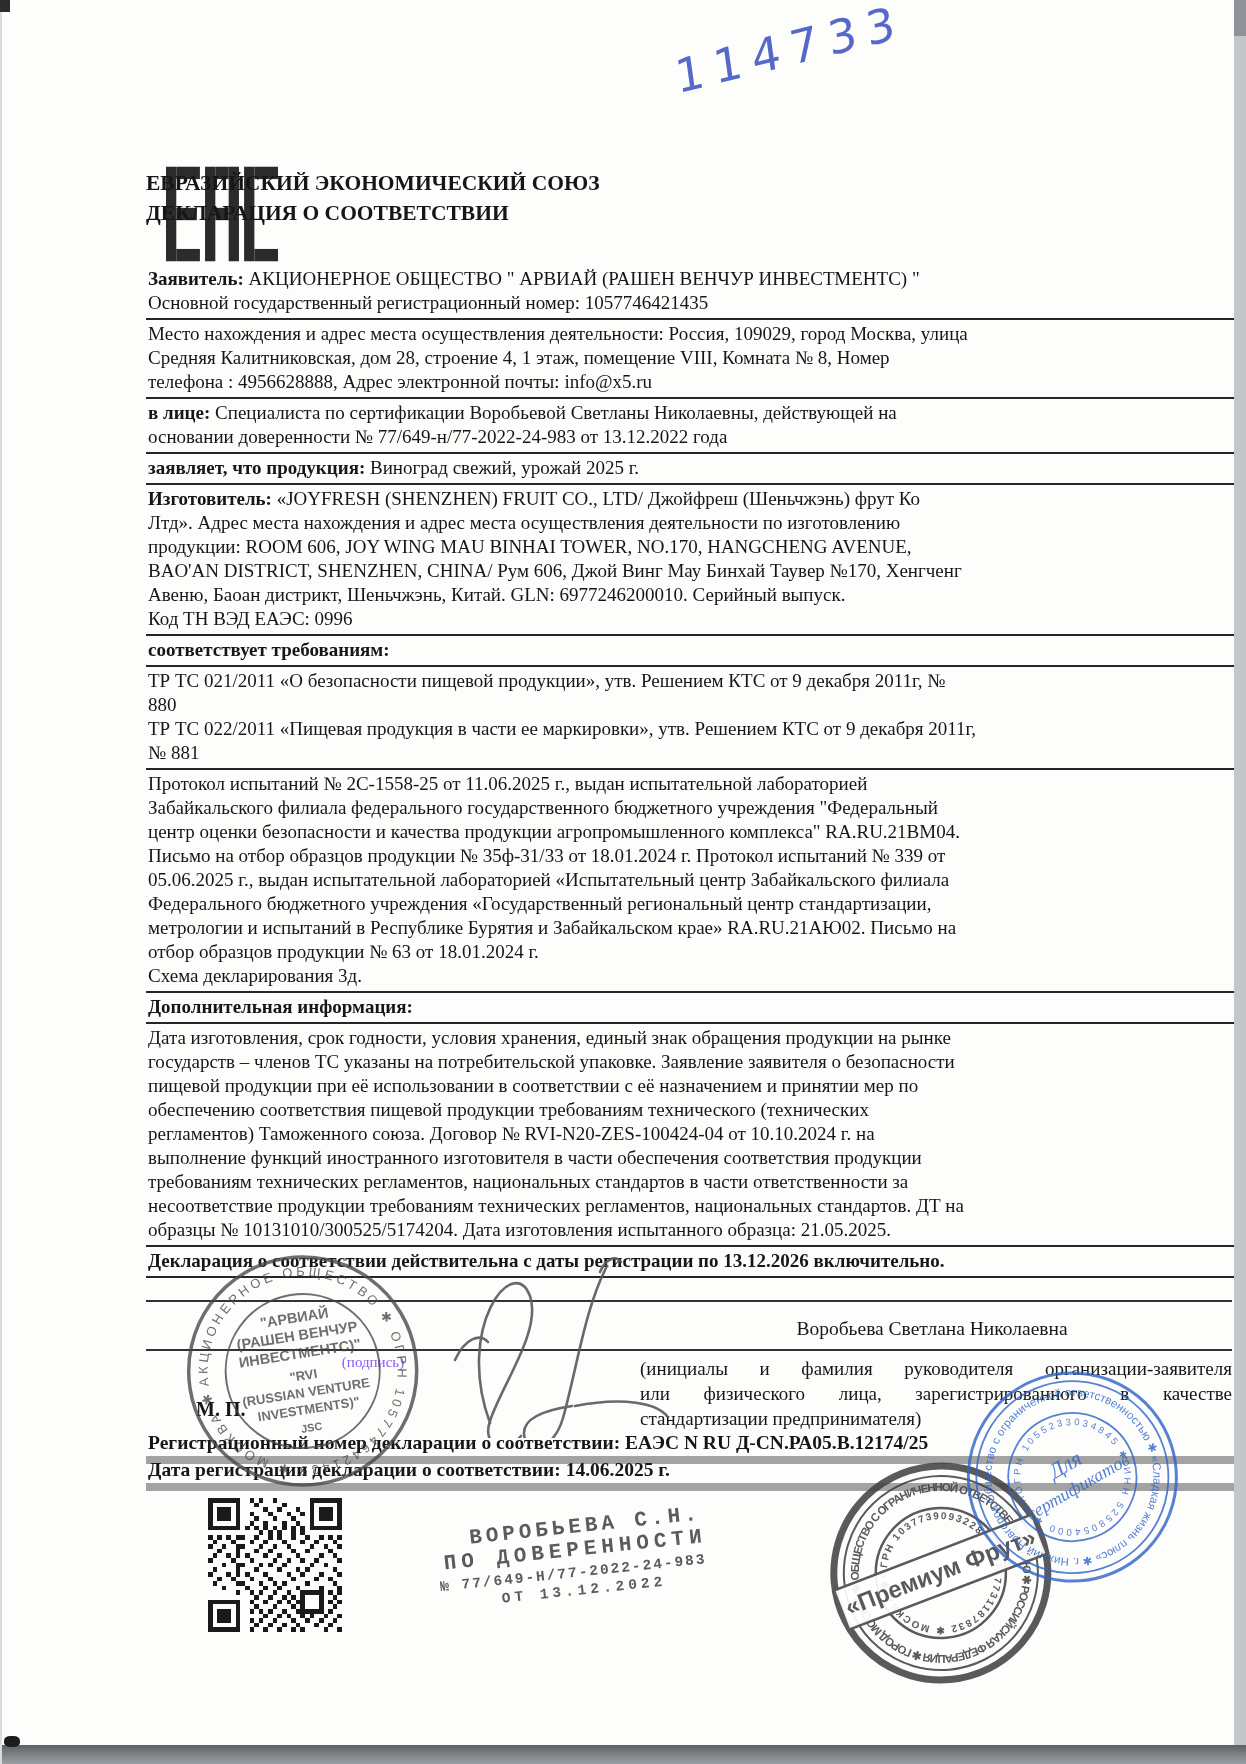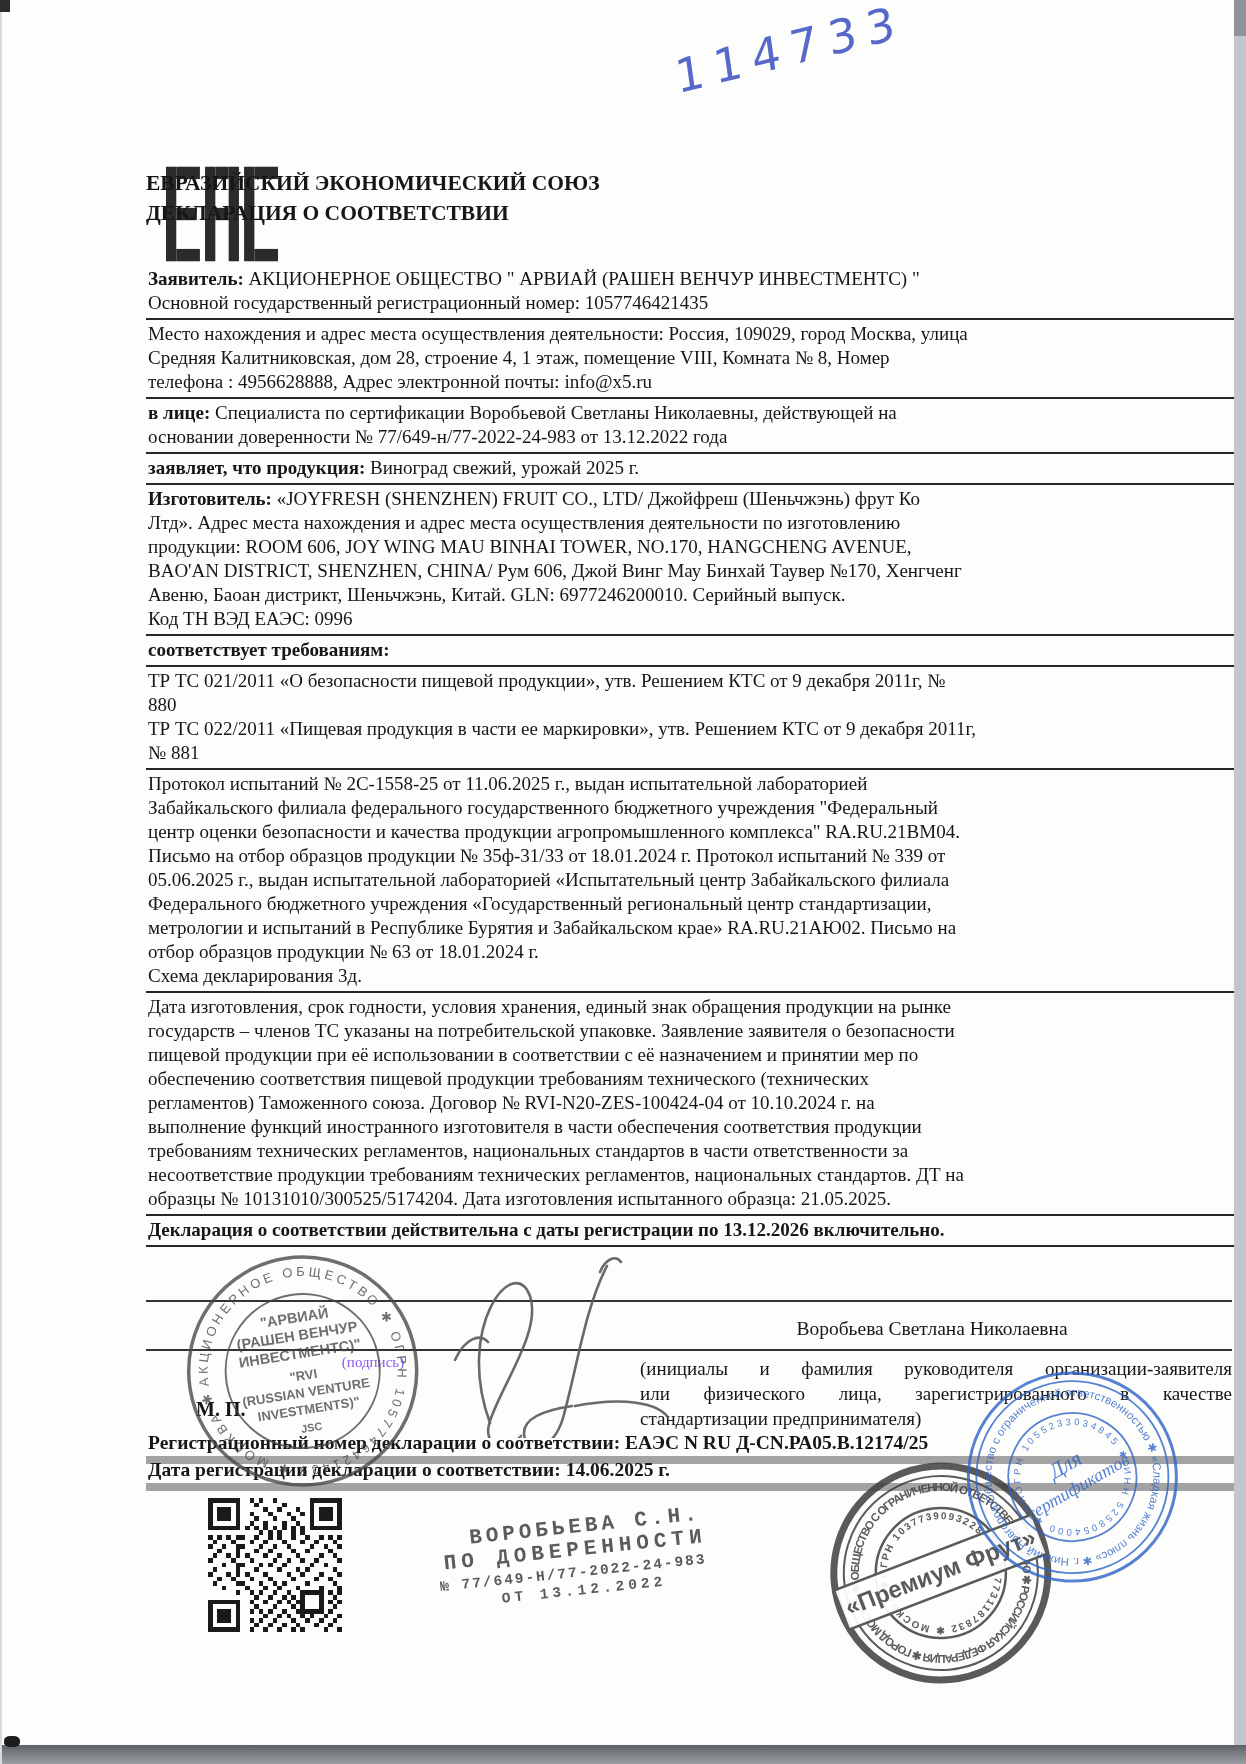--- a/index.html
+++ b/index.html
@@ -132,20 +132,23 @@
     <div class="row">
       <div class="ln">Протокол испытаний № 2С-1558-25 от 11.06.2025 г., выдан испытательной лабораторией</div>
       <div class="ln">Забайкальского филиала федерального государственного бюджетного учреждения "Федеральный</div>
       <div class="ln">центр оценки безопасности и качества продукции агропромышленного комплекса" RA.RU.21ВМ04.</div>
       <div class="ln">Письмо на отбор образцов продукции № 35ф-31/33 от 18.01.2024 г. Протокол испытаний № 339 от</div>
       <div class="ln">05.06.2025 г., выдан испытательной лабораторией «Испытательный центр Забайкальского филиала</div>
       <div class="ln">Федерального бюджетного учреждения «Государственный региональный центр стандартизации,</div>
       <div class="ln">метрологии и испытаний в Республике Бурятия и Забайкальском крае» RA.RU.21АЮ02.  Письмо на</div>
       <div class="ln">отбор образцов продукции № 63 от 18.01.2024 г.</div>
       <div class="ln">Схема декларирования 3д.</div>
+    </div>
+    <div class="row">
+      <div class="ln lbl">Дополнительная информация:</div>
     </div>
     <div class="row">
       <div class="ln">Дата изготовления, срок годности, условия хранения, единый знак обращения продукции на рынке</div>
       <div class="ln">государств – членов ТС указаны на потребительской упаковке. Заявление заявителя о безопасности</div>
       <div class="ln">пищевой продукции при её использовании в соответствии с её назначением и принятии мер по</div>
       <div class="ln">обеспечению соответствия пищевой продукции требованиям технического (технических</div>
       <div class="ln">регламентов) Таможенного союза. Договор № RVI-N20-ZES-100424-04 от 10.10.2024 г. на</div>
       <div class="ln">выполнение функций иностранного изготовителя в части обеспечения соответствия продукции</div>
       <div class="ln">требованиям технических регламентов, национальных стандартов в части ответственности за</div>
       <div class="ln">несоответствие продукции требованиям технических регламентов, национальных стандартов. ДТ на</div>

